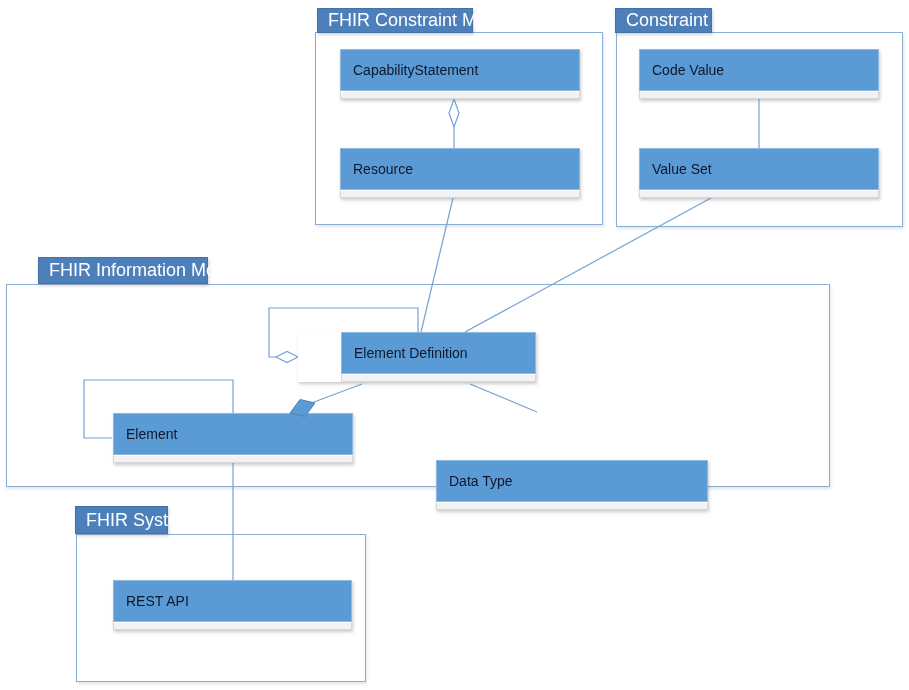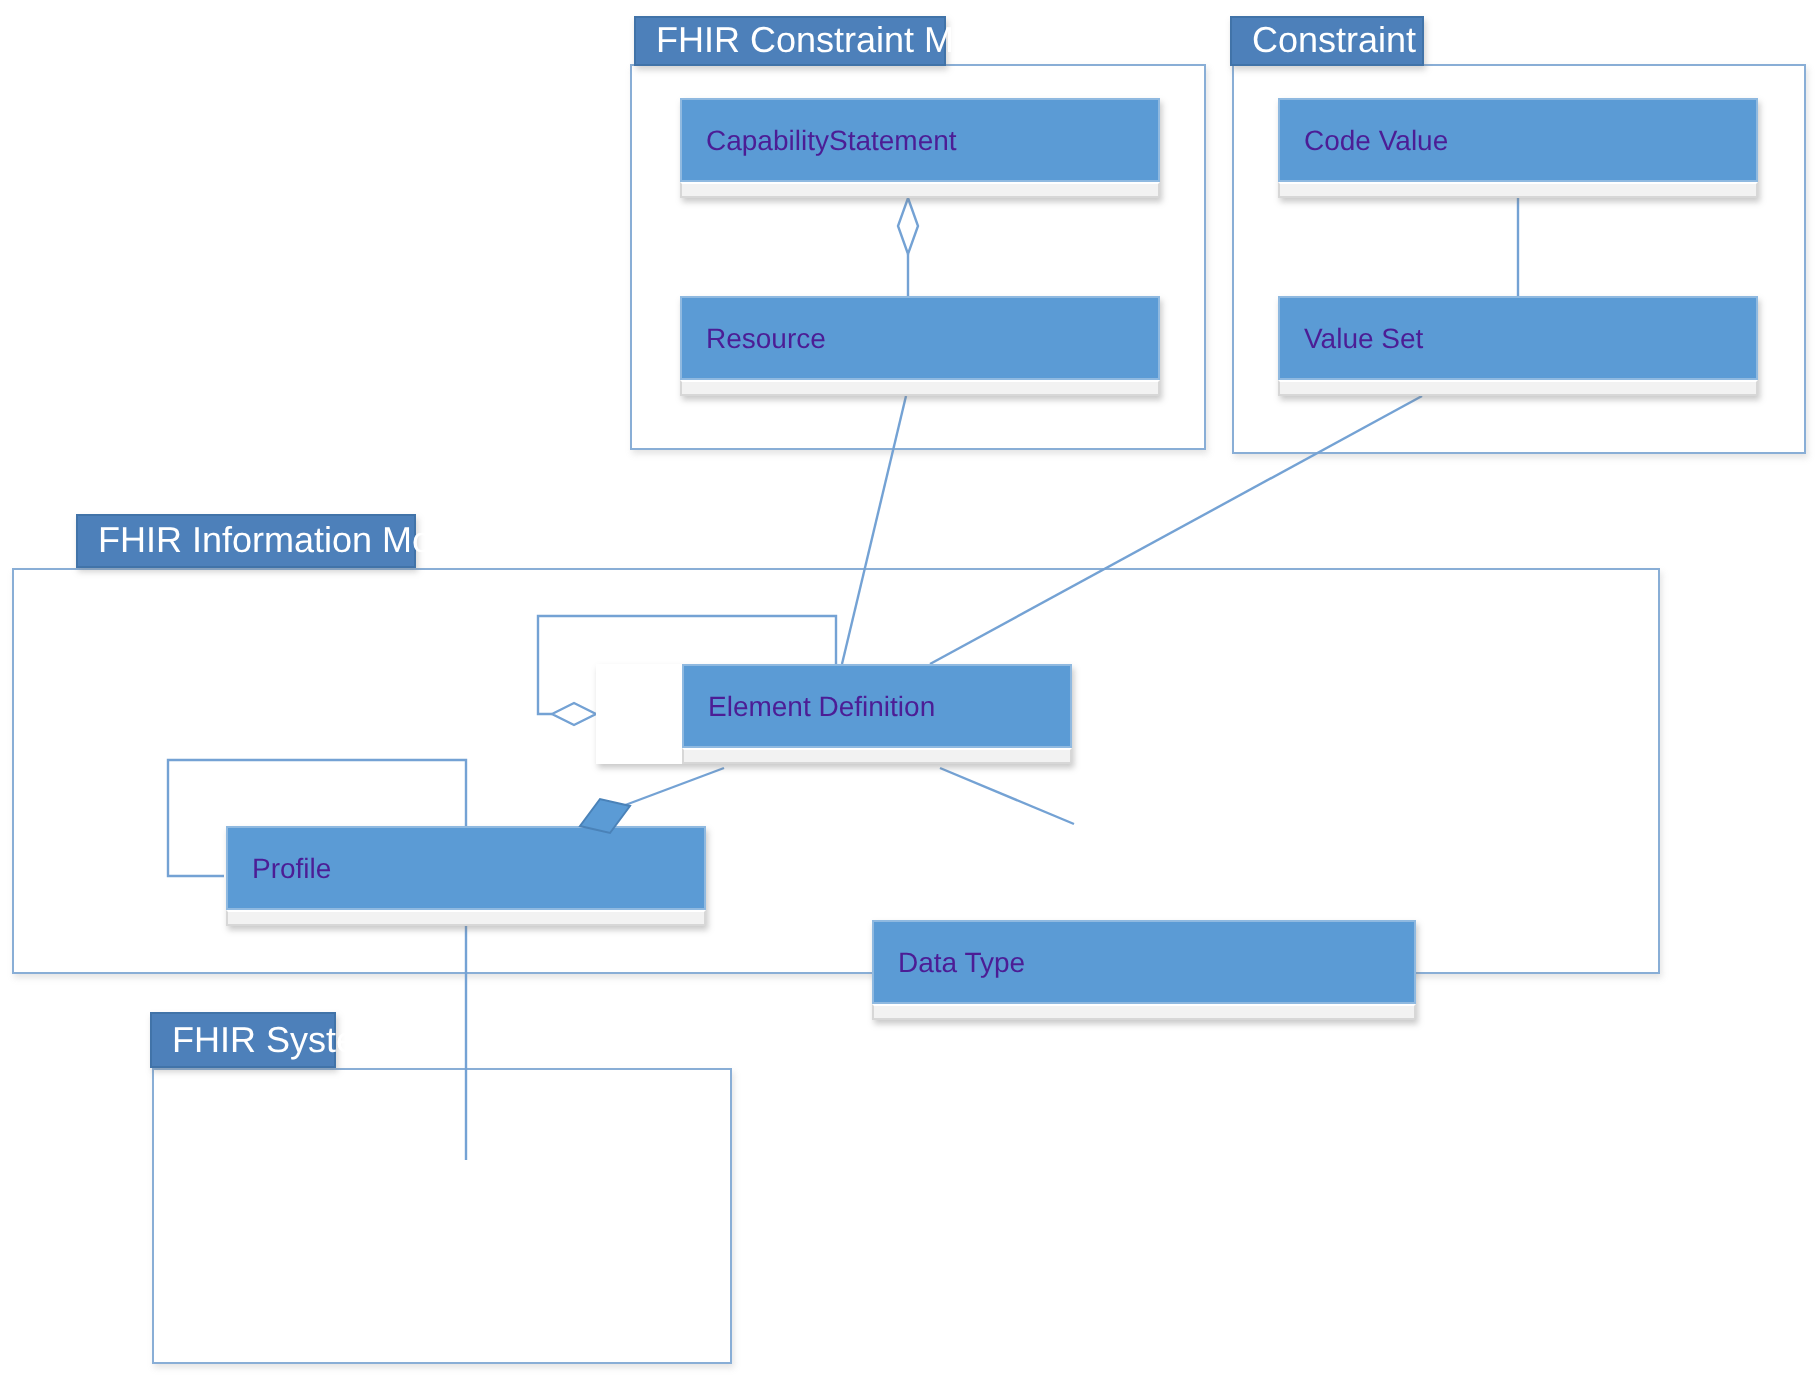--- a/index.html
+++ b/index.html
@@ -18,21 +18,21 @@
     position:absolute;z-index:1;border:1px solid #89aed6;background:transparent;
     box-sizing:border-box;box-shadow:1px 2px 3px rgba(150,150,150,.25);
   }
   
   .cls{
     position:absolute;z-index:3;box-sizing:border-box;
     box-shadow:1px 2px 3px rgba(120,120,120,.4);background:#ffffff;
   }
   .cls-name{
     height:42px;background:#5b9bd5;border:1px solid #8fb9e0;box-sizing:border-box;
-    color:#4c1d95;font-size:14px;display:flex;align-items:center;padding:0 12px;
+    color:#0f172a;font-size:14px;display:flex;align-items:center;padding:0 12px;
     white-space:nowrap;
   }
   .cls-strip{
     height:8px;background:#f2f2f2;border:1px solid #d7d7d7;border-top:1px solid #ffffff;
     box-sizing:border-box;
   }
   
   .svg-under{position:absolute;left:0;top:0;z-index:2;}
   .svg-over{position:absolute;left:0;top:0;z-index:4;pointer-events:none;}
   .conn{stroke:#74a2d4;stroke-width:1.2;fill:none;}
@@ -99,25 +99,29 @@
   </div>
   <div class="cls" style="left:639px;top:148px;width:240px;">
     <div class="cls-name">Value Set</div>
     <div class="cls-strip"></div>
   </div>
   <div class="cls" style="left:298px;top:332px;width:238px;padding-left:43px;">
     <div class="cls-name">Element Definition</div>
     <div class="cls-strip"></div>
   </div>
   <div class="cls" style="left:113px;top:413px;width:240px;">
-    <div class="cls-name">Profile</div>
+    <div class="cls-name">Element</div>
     <div class="cls-strip"></div>
   </div>
   <div class="cls" style="left:436px;top:412px;width:272px;margin-top:48px;">
     <div class="cls-name">Data Type</div>
+    <div class="cls-strip"></div>
+  </div>
+  <div class="cls" style="left:113px;top:580px;width:239px;">
+    <div class="cls-name">REST API</div>
     <div class="cls-strip"></div>
   </div>
 
   <svg class="svg-over" width="909" height="690">
     <polygon class="diamond-filled" points="290,413 300,399.5 315,403 305,416.5"></polygon>
   </svg>
 
 </div>
 
 </body></html>

